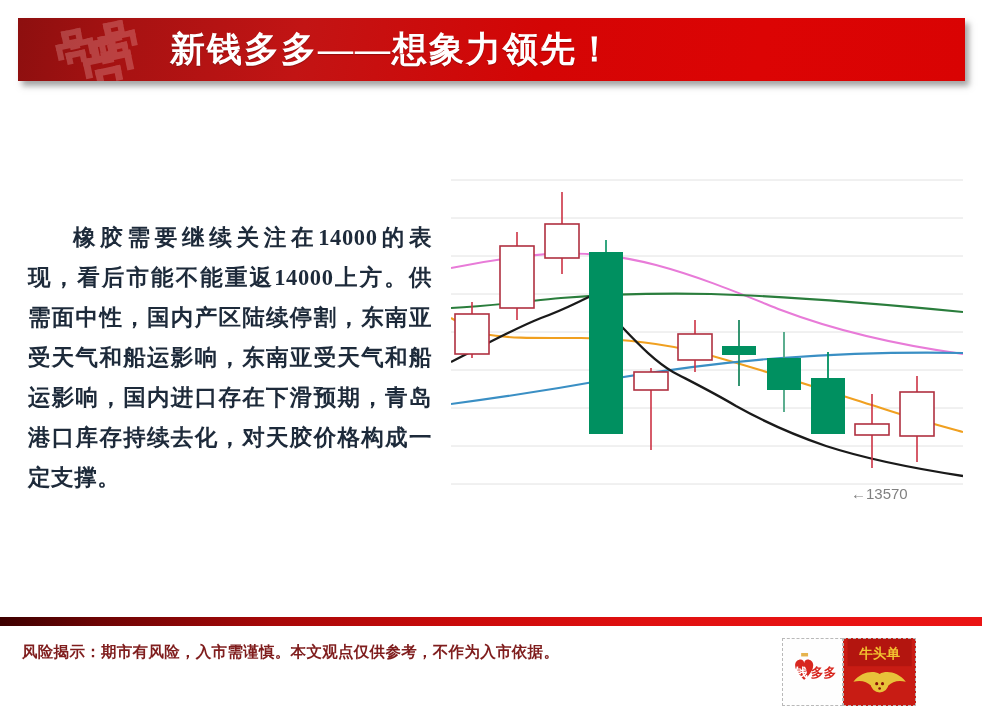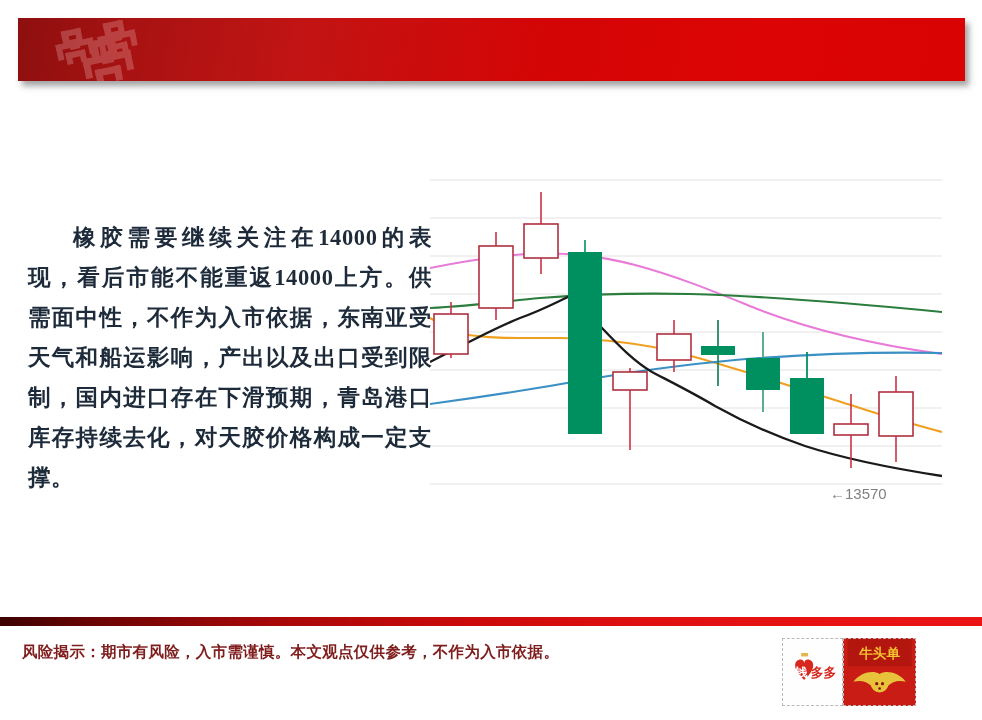--- a/index.html
+++ b/index.html
@@ -86,21 +86,21 @@
     text-indent: 45px;
     text-align: justify;
     text-justify: inter-character;
     letter-spacing: 0.6px;
     font-family: "Liberation Serif", "DejaVu Serif", serif;
   }
 
   
   .chart-area {
     position: absolute;
-    left: 430px;
+    left: 451px;
     top: 172px;
     width: 512px;
     height: 336px;
   }
   .chart-svg { display: block; width: 512px; height: 336px; }
 
   
   .footer-divider {
     position: absolute;
     left: 0px;
@@ -192,23 +192,24 @@
             <rect x="29" y="20" width="20" height="7"></rect>
             <rect x="42" y="20" width="7" height="20"></rect>
             <rect x="10" y="33" width="26" height="7"></rect>
             <rect x="10" y="33" width="7" height="15"></rect>
             <rect x="29" y="33" width="7" height="15"></rect>
             <rect x="19" y="17" width="12" height="12"></rect>
           </g>
         </g>
       </svg>
     </div>
+    <div class="header-title">新钱多多——想象力领先！</div>
   </div>
 
-  <div class="body-paragraph">橡胶需要继续关注在14000的表现，看后市能不能重返14000上方。供需面中性，不作为入市依据，东南亚受天气和船运影响，产出以及出口受到限制，国内进口存在下滑预期，青岛港口库存持续去化，对天胶价格构成一定支撑。</div>
+  <div class="body-paragraph">橡胶需要继续关注在14000的表现，看后市能不能重返14000上方。供需面中性，国内产区陆续停割，东南亚受天气和船运影响，东南亚受天气和船运影响，国内进口存在下滑预期，青岛港口库存持续去化，对天胶价格构成一定支撑。</div>
 
   <div class="chart-area">
     <svg class="chart-svg" viewBox="0 0 512 336" preserveAspectRatio="none">
 
       <g stroke="#e2e2e2" stroke-width="1">
         <line x1="0" y1="8" x2="512" y2="8"></line>
         <line x1="0" y1="46" x2="512" y2="46"></line>
         <line x1="0" y1="84" x2="512" y2="84"></line>
         <line x1="0" y1="122" x2="512" y2="122"></line>
         <line x1="0" y1="160" x2="512" y2="160"></line>

